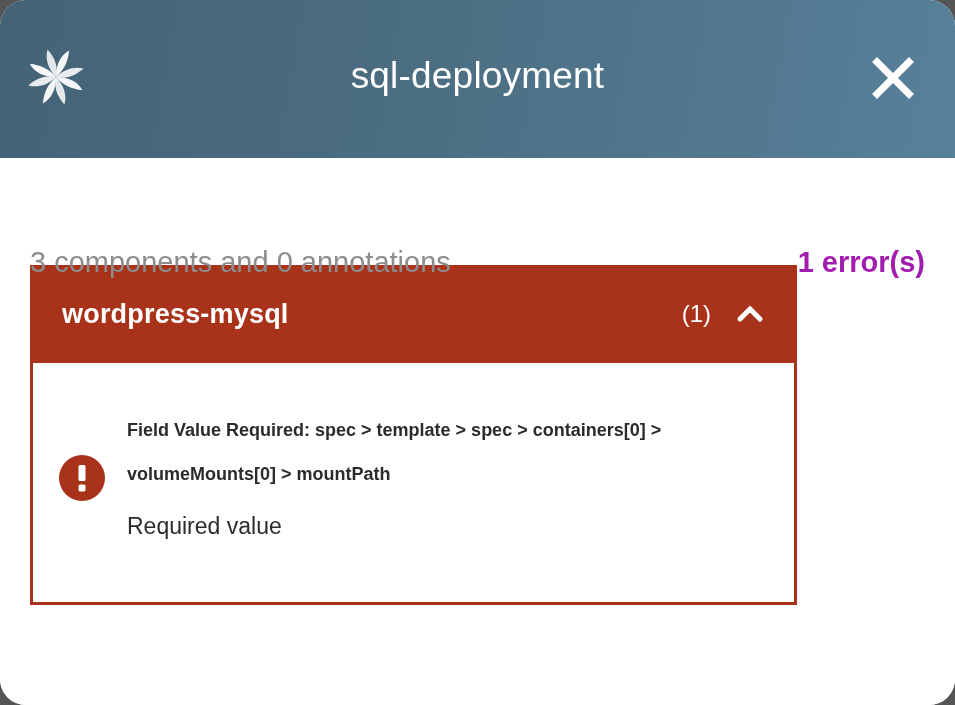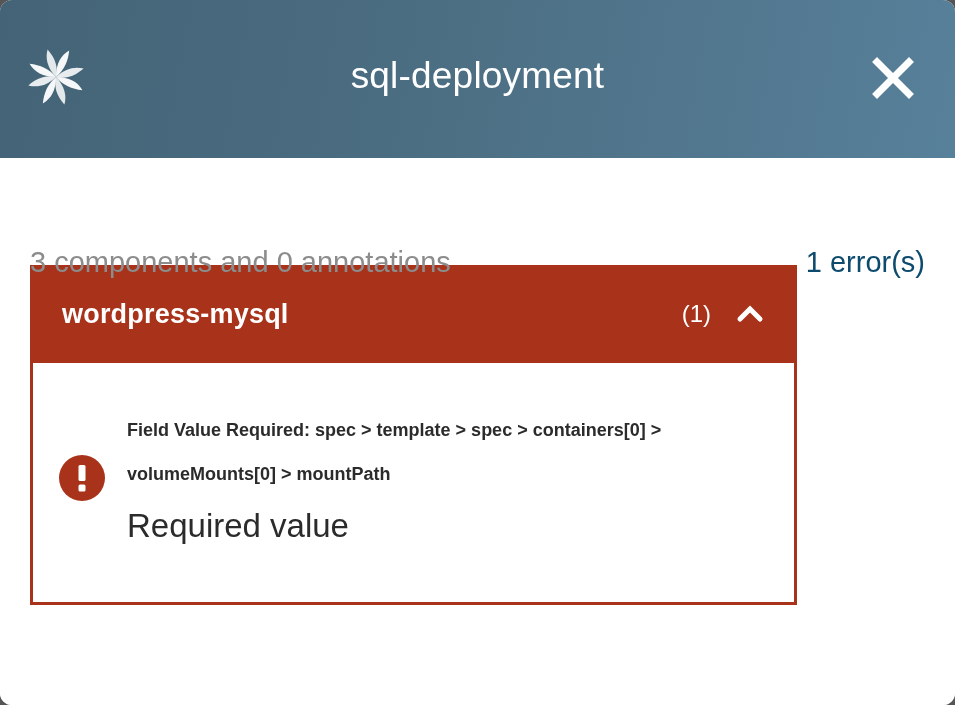--- a/index.html
+++ b/index.html
@@ -10,21 +10,21 @@
     background: #555555;
     font-family: "Liberation Sans", sans-serif;
     overflow: hidden;
   }
 
   #dialog {
     position: relative;
     width: 955px;
     height: 705px;
     background: #ffffff;
-    border-radius: 12px;
+    border-radius: 26px;
     overflow: hidden;
     display: flex;
     flex-direction: column;
   }
 
   
   #titlebar {
     position: relative;
     height: 158px;
     flex: 0 0 158px;
@@ -87,23 +87,23 @@
   }
 
   #summary-text {
     color: #8c8c8c;
     font-size: 29px;
     font-weight: 400;
     line-height: 34px;
   }
 
   #error-count {
-    color: #0c4a6e;
+    color: #a21caf;
     font-size: 29px;
-    font-weight: 400;
+    font-weight: 700;
     line-height: 34px;
     cursor: pointer;
   }
 
   
   #component-section {
     width: 767px;
   }
 
   #section-header {
@@ -168,21 +168,21 @@
   #error-title {
     color: #2b2b2b;
     font-size: 18px;
     font-weight: 700;
     line-height: 44px;
     max-width: 610px;
   }
 
   #error-description {
     color: #2b2b2b;
-    font-size: 33px;
+    font-size: 23px;
     font-weight: 400;
     line-height: 44px;
     margin-top: 8px;
   }
 </style>
 </head>
 <body>
 
 <div id="dialog">
 

